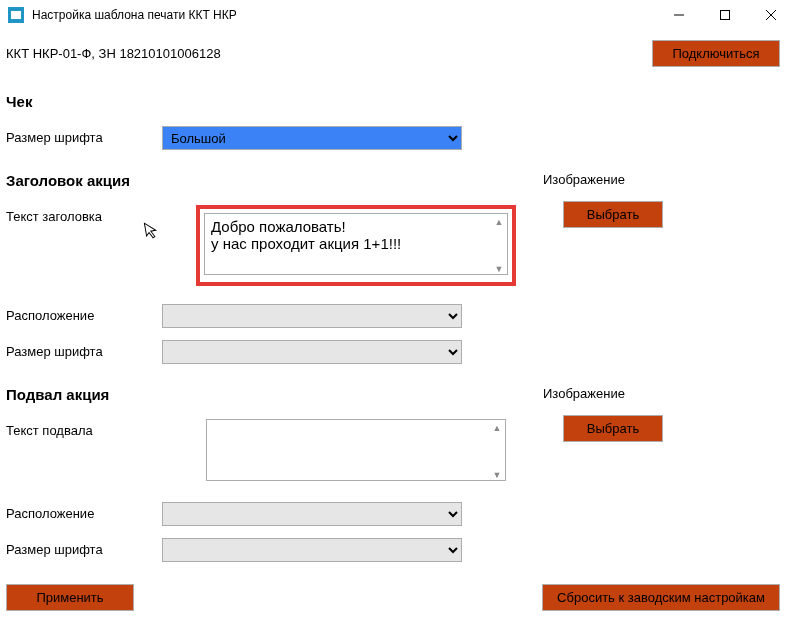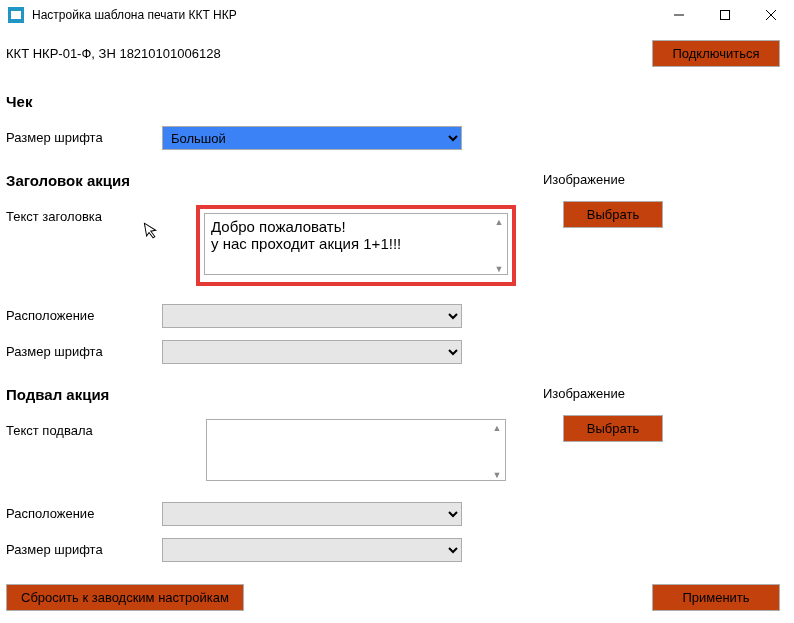--- a/index.html
+++ b/index.html
@@ -289,22 +289,22 @@
         </div>
       </div>
     </div>
     <div class="right-col">
       <div class="right-col-label">Изображение</div>
       <button class="btn btn-select">Выбрать</button>
     </div>
   </div>
 
   <div class="bottom-row">
+    <button class="btn btn-wide">Применить</button>
     <button class="btn" style="min-width:220px">Сбросить к заводским настройкам</button>
-    <button class="btn btn-wide">Применить</button>
   </div>
 
 </div>
 
 <div class="cursor">
   <svg width="14" height="18">
       <path d="M1 1 L1 14 L4 11 L7 17 L9 16 L6 10 L11 10 Z" fill="#fff" stroke="#000" stroke-width="1"></path>
     </svg>
 </div>
 

